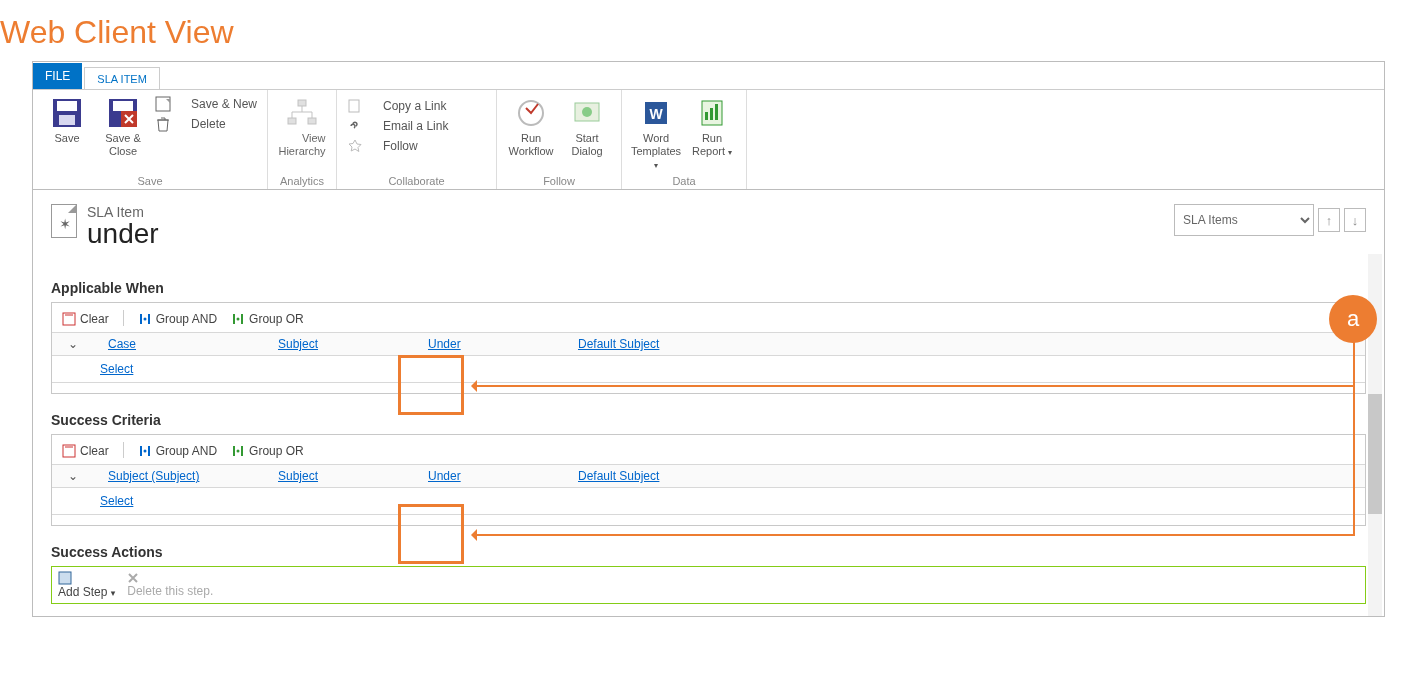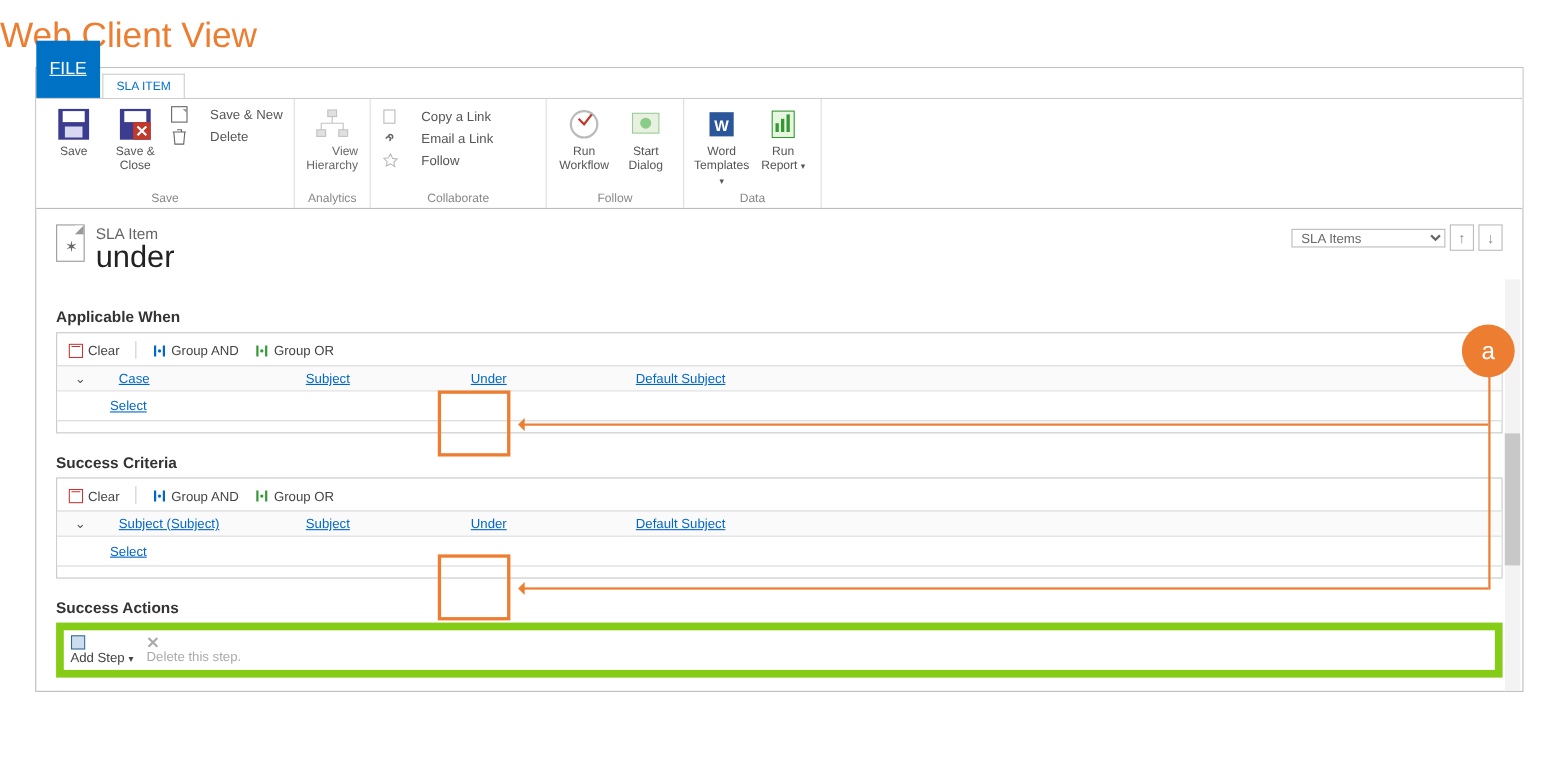--- a/index.html
+++ b/index.html
@@ -27,24 +27,23 @@
   .tabs {
     display: flex;
     align-items: flex-end;
     height: 28px;
     border-bottom: 1px solid #ccc;
     background: #fff;
   }
   .tab-file {
     background: #0072C6;
     color: #fff;
-    font-size: 16px;
-    padding: 17px 12px;
+    font-size: 12px;
+    padding: 6px 12px;
     cursor: pointer;
-    text-decoration: underline;
   }
   .tab-sla {
     border: 1px solid #ccc;
     border-bottom: none;
     color: #0072C6;
     font-size: 11px;
     padding: 5px 12px 4px;
     background: #fff;
     margin-left: 2px;
     cursor: pointer;
@@ -94,21 +93,21 @@
   .rec-ic::before{
     content:""; position:absolute; right:0; top:0; width:8px; height:8px;
     background:linear-gradient(135deg,#fff 48%,#999 52%);
   }
   .rec-head .etype { color:#666; font-size:14px; }
   .rec-head .ename { font-size:28px; font-weight:300; color:#222; margin-top:-2px;}
   .nav-pick {
     display:flex; align-items:center; gap:4px;
   }
   .nav-pick select {
-    height:17px; width:140px; border:1px solid #bbb; color:#666; font-size:12px; padding:0 4px; background:#fff;
+    height:32px; width:140px; border:1px solid #bbb; color:#666; font-size:12px; padding:0 4px; background:#fff;
   }
   .nav-arrw {
     width:22px; height:24px; border:1px solid #bbb; display:flex; align-items:center; justify-content:center;
     color:#888; cursor:pointer; background:#fff;
   }
   
   .form-scroll {
     position:relative;
     padding: 8px 18px 12px;
   }
@@ -136,21 +135,21 @@
     font-size:12px;
     border-top:1px solid #d8d8d8;
     border-bottom:1px solid #d8d8d8;
     padding: 4px 6px 4px 16px;
     background:#fafafa;
   }
   .cond-row.sel { padding: 6px 6px 6px 48px; background:#fff; border-top:none;}
   .link { color:#0066cc; text-decoration:underline; cursor:pointer; }
   .chev { color:#555; cursor:pointer; }
   .actions-box {
-    border:7px solid #84cc16; padding:4px 6px;
+    border:1px solid #84cc16; padding:4px 6px;
   }
   .actions-tb { display:flex; align-items:center; gap:6px; font-size:12px; color:#444;}
   .actions-tb .disabled { color:#aaa; }
   
   .annot-layer { position:absolute; inset:0; pointer-events:none; }
   .hl-box { position:absolute; border:3px solid #ED7D31; }
   .arr { position:absolute; height:2px; background:#ED7D31; }
   .arr::before{
     content:""; position:absolute; left:-8px; top:-5px;
     border:6px solid transparent; border-right-color:#ED7D31;

